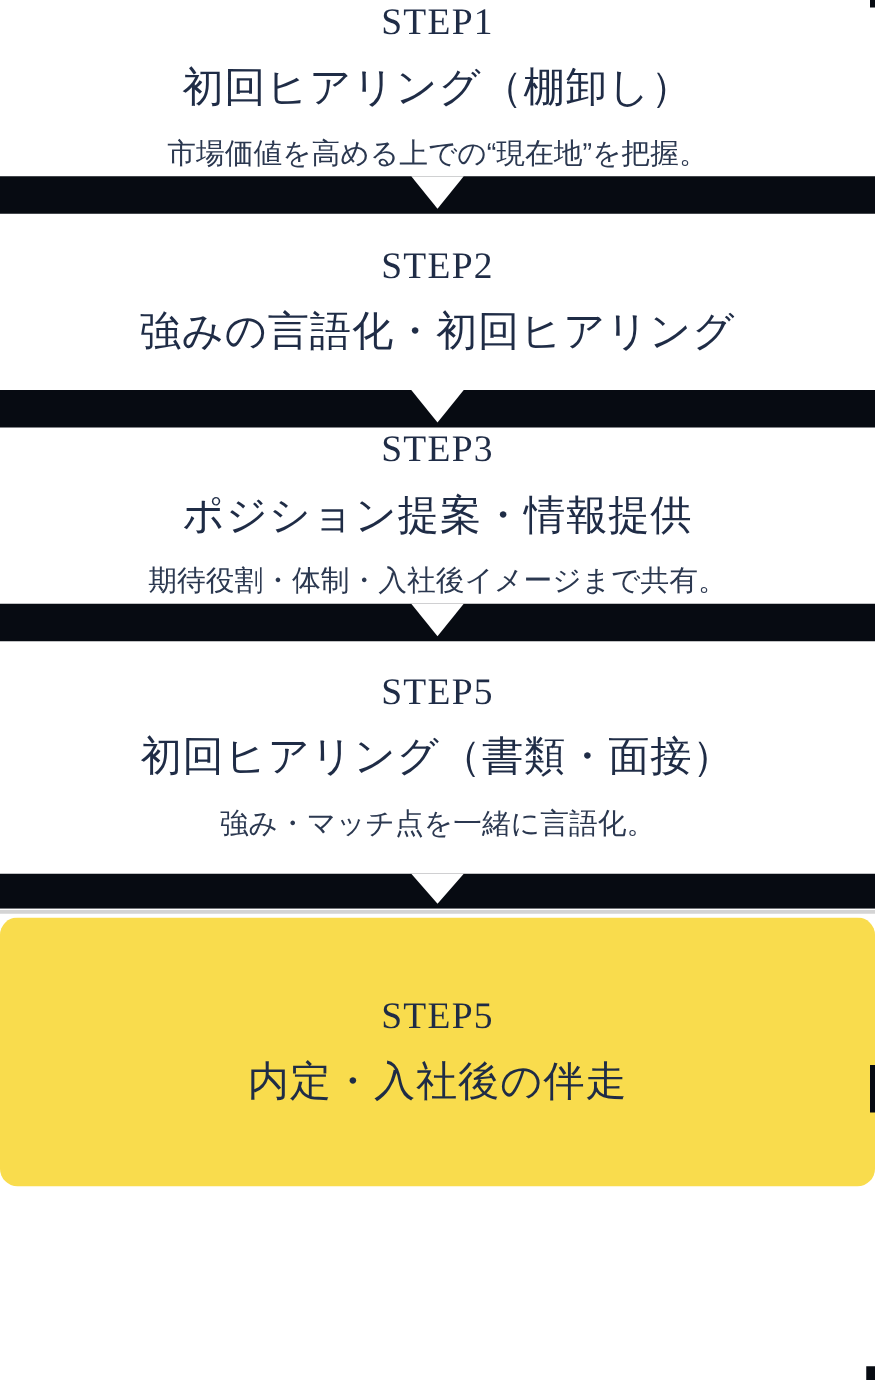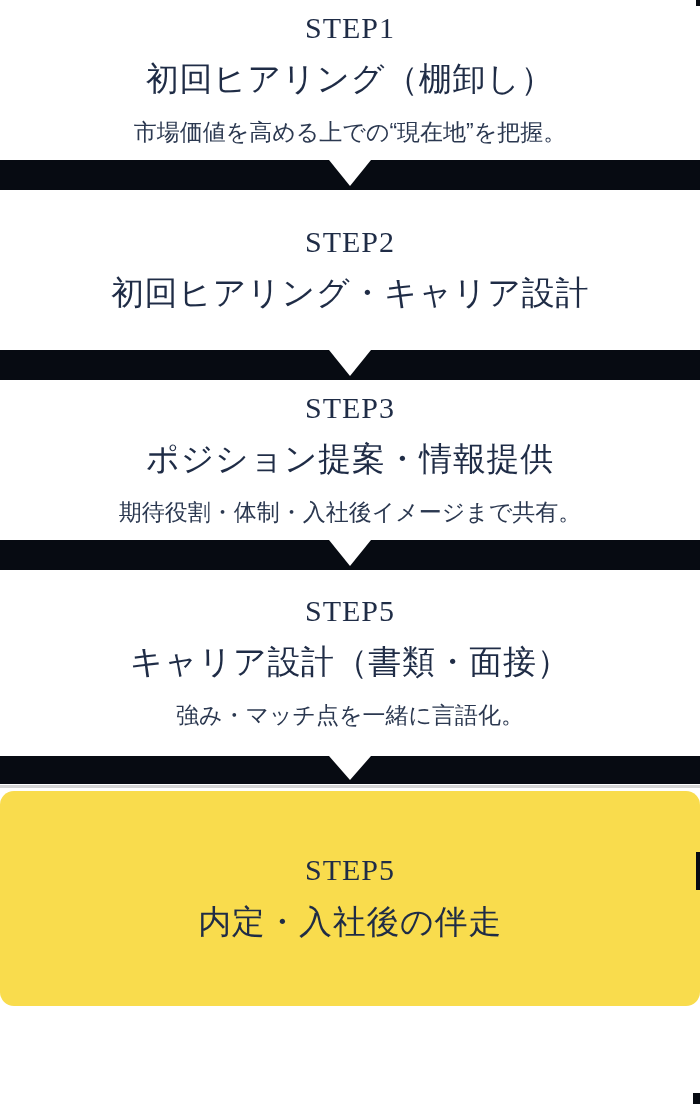--- a/index.html
+++ b/index.html
@@ -11,21 +11,21 @@
     height: 1104px;
     background: #ffffff;
     position: relative;
     overflow: hidden;
     font-family: "Liberation Sans", "DejaVu Sans", sans-serif;
   }
   .flow {
     width: 700px;
   }
   .step-card {
-    height: 160px;
+    height: 141px;
     background: #ffffff;
     display: flex;
     flex-direction: column;
     align-items: center;
     justify-content: center;
     text-align: center;
     border-radius: 8px;
   }
   .step-card.compact { height: 186px; }
   .step-label {
@@ -106,40 +106,40 @@
     <h2 class="step-title">初回ヒアリング（棚卸し）</h2>
     <p class="step-desc">市場価値を高める上での“現在地”を把握。</p>
   </section>
 
   <div class="divider">
     <span class="tri"></span>
   </div>
 
   <section class="step-card">
     <div class="step-label">STEP2</div>
-    <h2 class="step-title">初回ヒアリング・キャリア設計</h2>
+    <h2 class="step-title">強みの言語化・初回ヒアリング</h2>
   </section>
 
   <div class="divider">
     <span class="tri"></span>
   </div>
 
   <section class="step-card">
     <div class="step-label">STEP3</div>
     <h2 class="step-title">ポジション提案・情報提供</h2>
     <p class="step-desc">期待役割・体制・入社後イメージまで共有。</p>
   </section>
 
   <div class="divider">
     <span class="tri"></span>
   </div>
 
   <section class="step-card compact">
     <div class="step-label">STEP5</div>
-    <h2 class="step-title">キャリア設計（書類・面接）</h2>
+    <h2 class="step-title">初回ヒアリング（書類・面接）</h2>
     <p class="step-desc">強み・マッチ点を一緒に言語化。</p>
   </section>
 
   <div class="divider slim">
     <span class="tri"></span>
   </div>
 
   <div class="pre-highlight-strip"></div>
 
   <section class="step-card highlight">

